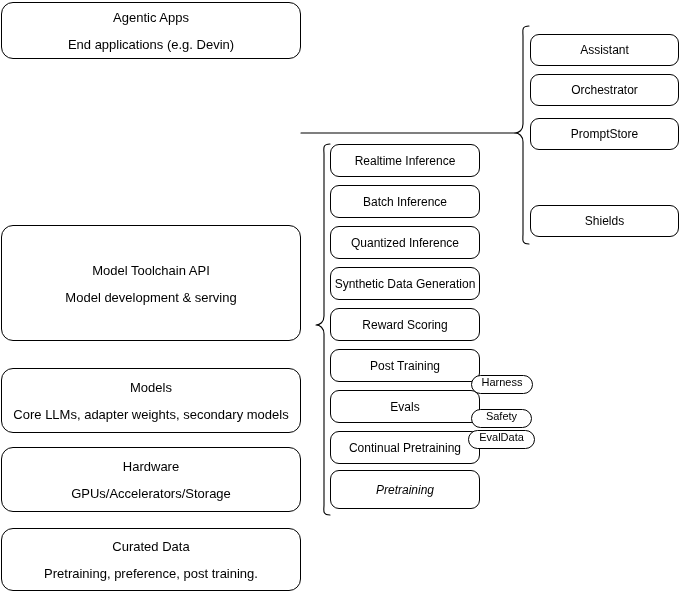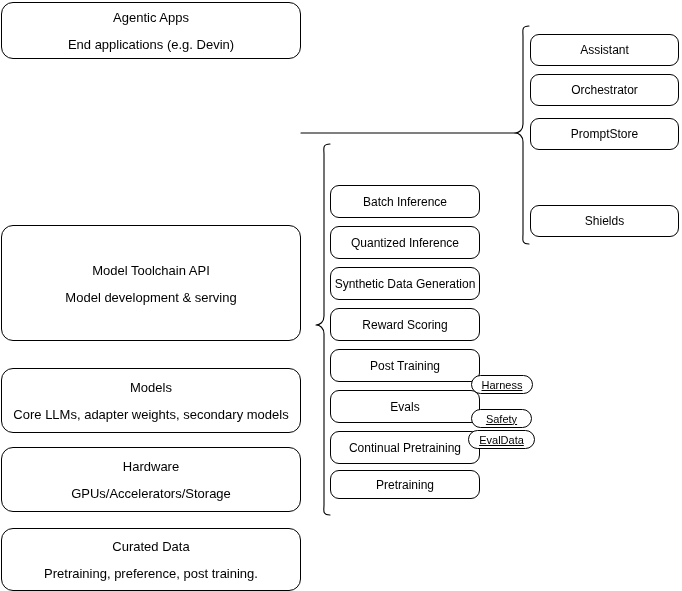--- a/index.html
+++ b/index.html
@@ -54,26 +54,25 @@
     line-height: 14px;
   }
   
   .pill {
     position: absolute;
     box-sizing: border-box;
     border: 1px solid #000000;
     background: #ffffff;
     border-radius: 999px;
     display: flex;
-    align-items: center;
+    align-items: flex-start;
     justify-content: center;
     font-size: 11px;
     line-height: 12px;
     z-index: 5;
-    text-decoration: underline;
   }
   svg.deco {
     position: absolute;
     left: 0; top: 0;
     width: 682px;
     height: 591px;
     pointer-events: none;
     overflow: visible;
   }
   svg.deco path, svg.deco line {
@@ -117,20 +116,23 @@
   <div class="node layer" style="left:1px; top:447px; width:300px; height:65px;">
     <div class="title">Hardware</div>
     <div class="subtitle">GPUs/Accelerators/Storage</div>
   </div>
 
   <div class="node layer" style="left:1px; top:528px; width:300px; height:63px;">
     <div class="title">Curated Data</div>
     <div class="subtitle">Pretraining, preference, post training.</div>
   </div>
 
+  <div class="node cap" style="left:330px; top:144px; width:150px; height:33px;">
+    <span>Realtime Inference</span>
+  </div>
   <div class="node cap" style="left:330px; top:185px; width:150px; height:33px;">
     <span>Batch Inference</span>
   </div>
   <div class="node cap" style="left:330px; top:226px; width:150px; height:33px;">
     <span>Quantized Inference</span>
   </div>
   <div class="node cap" style="left:330px; top:267px; width:150px; height:33px;">
     <span>Synthetic Data Generation</span>
   </div>
   <div class="node cap" style="left:330px; top:308px; width:150px; height:33px;">
@@ -138,21 +140,21 @@
   </div>
   <div class="node cap" style="left:330px; top:349px; width:150px; height:33px;">
     <span>Post Training</span>
   </div>
   <div class="node cap" style="left:330px; top:390px; width:150px; height:33px;">
     <span>Evals</span>
   </div>
   <div class="node cap" style="left:330px; top:431px; width:150px; height:33px;">
     <span>Continual Pretraining</span>
   </div>
-  <div class="node cap" style="left:330px; top:470px; width:150px; height:29px;">
+  <div class="node cap" style="left:330px; top:470px; width:150px; height:39px;font-style:italic;">
     <span>Pretraining</span>
   </div>
 
   <div class="pill" style="left:471px; top:375px; width:62px; height:19px;">
     <span>Harness</span>
   </div>
   <div class="pill" style="left:468px; top:393px; width:67px; height:19px;margin-top:37px;">
     <span>EvalData</span>
   </div>
   <div class="pill" style="left:471px; top:409px; width:61px; height:19px;">

